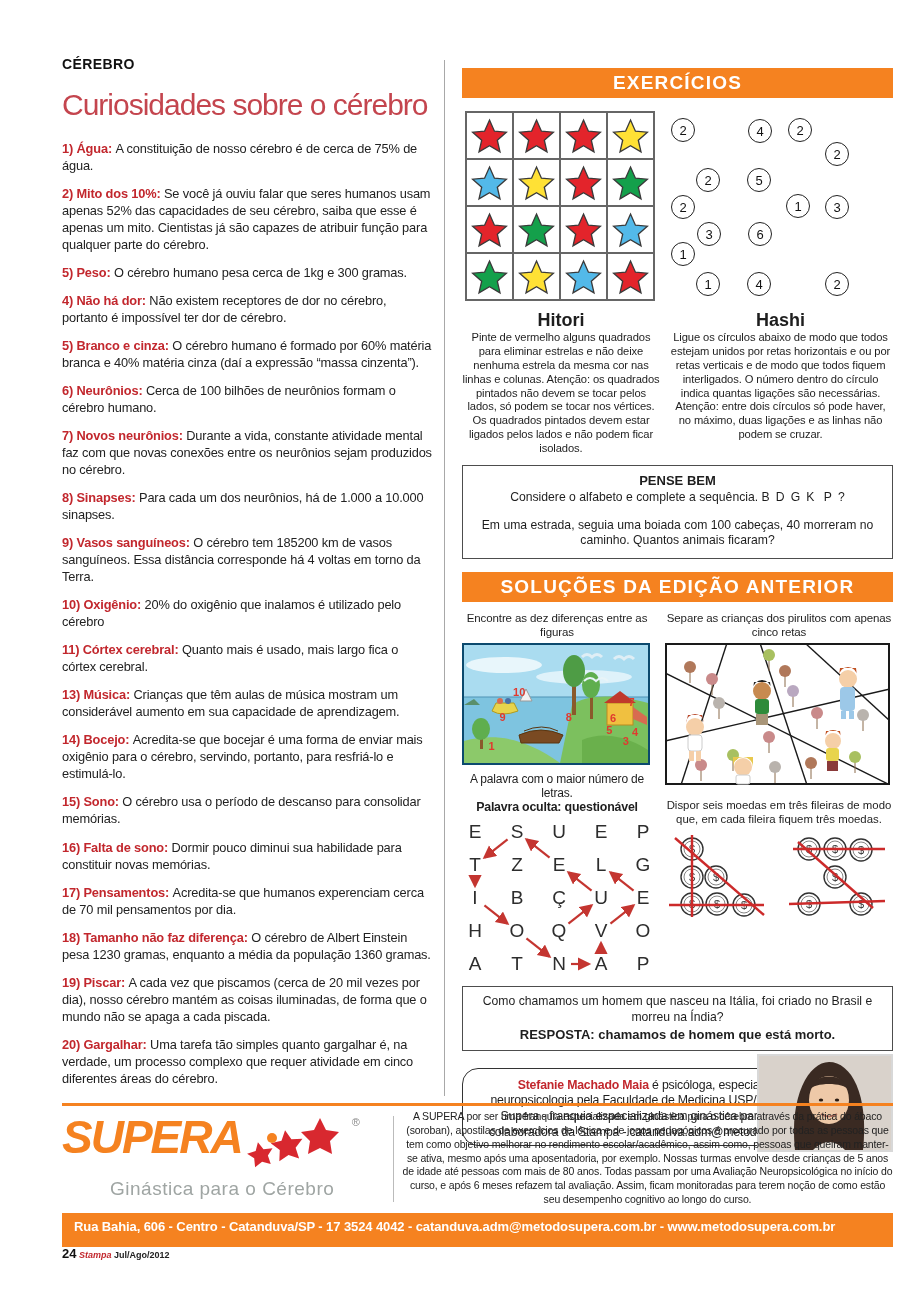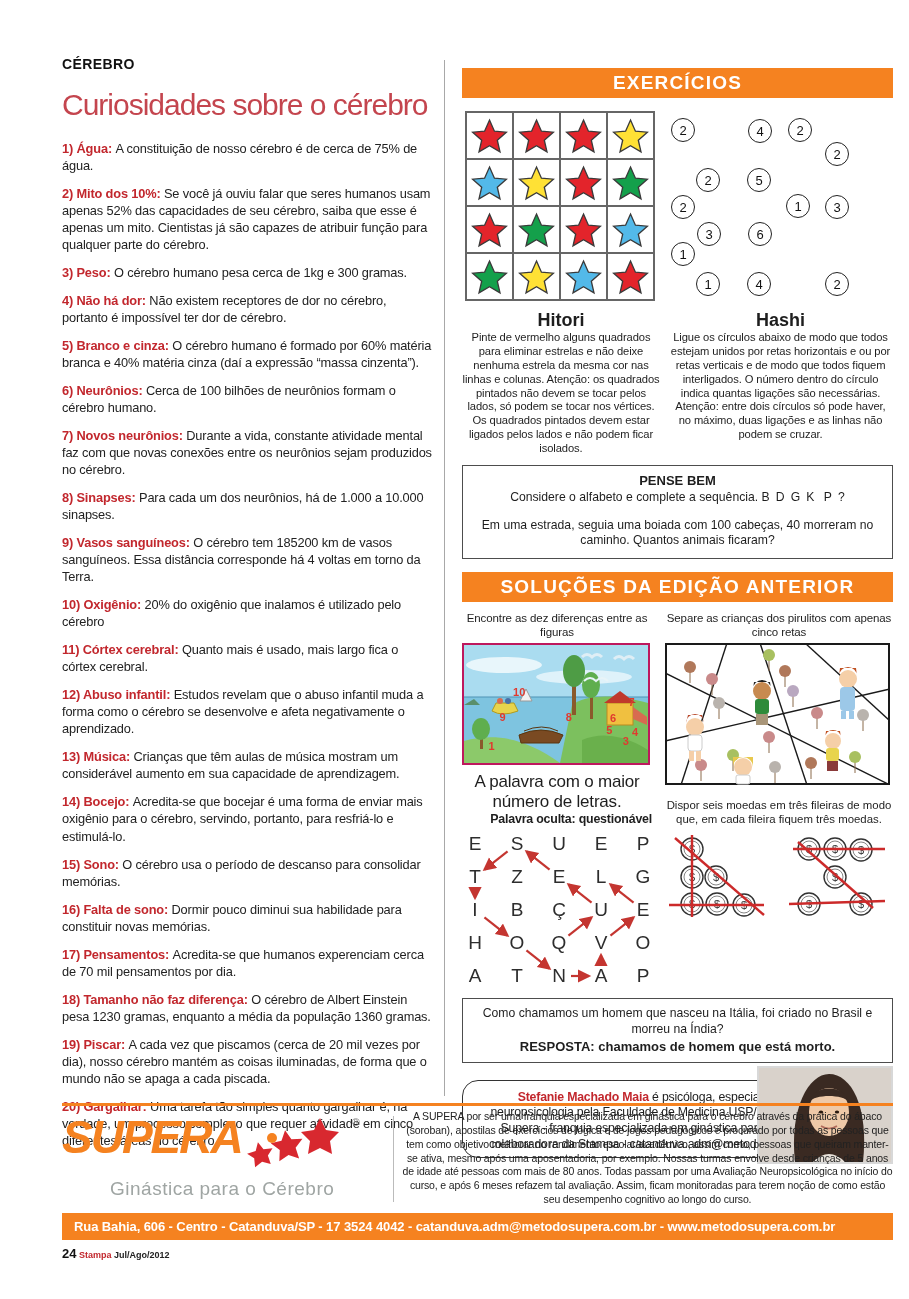--- a/index.html
+++ b/index.html
@@ -34,24 +34,24 @@
   .cap-text{font-size:11.2px;line-height:1.24;letter-spacing:-.1px;}
   .pense-box{border:1.6px solid #4d4d4d;margin-top:9px;padding:7px 10px 9px;text-align:center;}
   .pense-title{font-weight:bold;font-size:13px;}
   .pense-line1{font-size:12.2px;margin-top:2px;}
   .pense-line2{font-size:12.2px;margin-top:14px;line-height:1.25;}
   .solucoes-bar{margin-top:13px;}
   .sol-caps{display:flex;margin-top:9px;}
   .sol-content{display:flex;margin-top:4px;}
   .sol-left{width:190px;}
   .sol-right{width:228px;margin-left:auto;}
-  .scene-wrap{position:relative;width:184px;height:118px;border:2px solid #be185d;}
+  .scene-wrap{position:relative;width:184px;height:118px;border:2px solid #0c4a6e;}
   .scene-num{position:absolute;color:#e03a2f;font-weight:bold;font-size:11px;transform:translate(-50%,-50%);}
-  .word-cap{font-size:17px;text-align:center;margin-top:7px;letter-spacing:-.2px;}
-  .word-hidden{font-size:12.4px;font-weight:bold;text-align:right;letter-spacing:-.2px;}
+  .word-cap{font-size:12px;text-align:center;margin-top:7px;letter-spacing:-.2px;}
+  .word-hidden{font-size:12.4px;font-weight:bold;text-align:center;letter-spacing:-.2px;}
   .letters-box{position:relative;width:190px;height:152px;margin-top:6px;}
   .letter{position:absolute;font-size:19px;color:#2d2d2d;transform:translate(-50%,-50%);}
   .letters-svg{position:absolute;left:0;top:0;}
   .kids-wrap{width:225px;height:142px;}
   .coins-cap{font-size:11.4px;text-align:center;margin-top:13px;line-height:1.25;}
   .coins-row{display:flex;justify-content:space-between;margin-top:8px;padding:0 4px;}
   .riddle-box{border:1.6px solid #4d4d4d;margin-top:14px;padding:7px 18px 8px;text-align:center;}
   .riddle-q{font-size:12.2px;line-height:1.3;}
   .riddle-a{font-size:13px;font-weight:bold;margin-top:1px;}
   .bio-wrap{position:relative;margin-top:9px;height:100px;}
@@ -63,49 +63,48 @@
   
   .foot-rule{position:absolute;left:62px;top:1103px;width:831px;height:3px;background:#f58220;}
   #logo-block{position:absolute;left:62px;top:1114px;width:322px;}
   .logo-line{display:flex;align-items:flex-start;text-align:right;}
   .logo-text{font-size:46px;font-weight:bold;font-style:italic;color:#f58220;letter-spacing:-2px;line-height:1;}
   .logo-reg{font-size:11px;color:#888;margin-top:2px;}
   .logo-tagline{font-size:19px;color:#9fa5a3;letter-spacing:.5px;margin:6px 0 0 48px;}
   .foot-divider{position:absolute;left:393px;top:1116px;width:1px;height:86px;background:#bbb;}
   #about-text{position:absolute;left:402px;top:1110px;width:491px;font-size:10.5px;line-height:1.32;
               text-align:center;letter-spacing:-.15px;color:#222;}
-  #address-bar{position:absolute;left:62px;top:1213px;width:831px;height:27px;background:#f58220;
+  #address-bar{position:absolute;left:62px;top:1213px;width:831px;height:34px;background:#f58220;
                color:#fff;font-weight:bold;font-size:13px;line-height:27px;padding-left:12px;
                box-sizing:border-box;letter-spacing:-.1px;}
   #page-foot{position:absolute;left:62px;top:1246px;font-size:9px;}
   .pf-num{font-size:13px;font-weight:bold;color:#111;}
-  .pf-mag{color:#c2272d;font-weight:bold;}
+  .pf-mag{color:#c2272d;font-weight:bold;font-style:italic;}
   .pf-issue{color:#222;font-weight:bold;}
 </style>
 </head>
 <body>
 
 <div id="page">
 
   <div id="left-col">
     <div class="kicker">CÉREBRO</div>
     <div class="main-title">Curiosidades sobre o cérebro</div>
     <div id="facts">
         <div class="fact"><span class="fact-label">1) Água: </span><span class="fact-text">A constituição de nosso cérebro é de cerca de 75% de água.</span></div>
         <div class="fact"><span class="fact-label">2) Mito dos 10%: </span><span class="fact-text">Se você já ouviu falar que seres humanos usam apenas 52% das capacidades de seu cérebro, saiba que esse é apenas um mito. Cientistas já são capazes de atribuir função para qualquer parte do cérebro.</span></div>
-        <div class="fact"><span class="fact-label">3) Peso: </span><span class="fact-text">O cérebro humano pesa cerca de 1kg e 300 gramas.</span></div>
+        <div class="fact"><span class="fact-label">5) Peso: </span><span class="fact-text">O cérebro humano pesa cerca de 1kg e 300 gramas.</span></div>
         <div class="fact"><span class="fact-label">4) Não há dor: </span><span class="fact-text">Não existem receptores de dor no cérebro, portanto é impossível ter dor de cérebro.</span></div>
         <div class="fact"><span class="fact-label">5) Branco e cinza: </span><span class="fact-text">O cérebro humano é formado por 60% matéria branca e 40% matéria cinza (daí a expressão “massa cinzenta”).</span></div>
         <div class="fact"><span class="fact-label">6) Neurônios: </span><span class="fact-text">Cerca de 100 bilhões de neurônios formam o cérebro humano.</span></div>
         <div class="fact"><span class="fact-label">7) Novos neurônios: </span><span class="fact-text">Durante a vida, constante atividade mental faz com que novas conexões entre os neurônios sejam produzidos no cérebro.</span></div>
         <div class="fact"><span class="fact-label">8) Sinapses: </span><span class="fact-text">Para cada um dos neurônios, há de 1.000 a 10.000 sinapses.</span></div>
         <div class="fact"><span class="fact-label">9) Vasos sanguíneos: </span><span class="fact-text">O cérebro tem 185200 km de vasos sanguíneos. Essa distância corresponde há 4 voltas em torno da Terra.</span></div>
         <div class="fact"><span class="fact-label">10)  Oxigênio: </span><span class="fact-text">20% do oxigênio que inalamos é utilizado pelo cérebro</span></div>
         <div class="fact"><span class="fact-label">11)  Córtex cerebral: </span><span class="fact-text">Quanto mais é usado, mais largo fica o córtex cerebral.</span></div>
-        <div class="fact"><span class="fact-label">12)  Abuso infantil: </span><span class="fact-text">Estudos revelam que o abuso infantil muda a forma como o cérebro se desenvolve e afeta negativamente o aprendizado.</span></div>
         <div class="fact"><span class="fact-label">13)  Música: </span><span class="fact-text">Crianças que têm aulas de música mostram um considerável aumento em sua capacidade de aprendizagem.</span></div>
         <div class="fact"><span class="fact-label">14)  Bocejo: </span><span class="fact-text">Acredita-se que bocejar é uma forma de enviar mais oxigênio para o cérebro, servindo, portanto, para resfriá-lo e estimulá-lo.</span></div>
         <div class="fact"><span class="fact-label">15)  Sono: </span><span class="fact-text">O cérebro usa o período de descanso para consolidar memórias.</span></div>
         <div class="fact"><span class="fact-label">16)  Falta de sono: </span><span class="fact-text">Dormir pouco diminui sua habilidade para constituir novas memórias.</span></div>
         <div class="fact"><span class="fact-label">17)  Pensamentos: </span><span class="fact-text">Acredita-se que humanos experenciam cerca de 70 mil pensamentos por dia.</span></div>
         <div class="fact"><span class="fact-label">18)  Tamanho não faz diferença: </span><span class="fact-text">O cérebro de Albert Einstein pesa 1230 gramas, enquanto a média da população 1360 gramas.</span></div>
         <div class="fact"><span class="fact-label">19)  Piscar: </span><span class="fact-text">A cada vez que piscamos (cerca de 20 mil vezes por dia), nosso cérebro mantém as coisas iluminadas, de forma que o mundo não se apaga a cada piscada.</span></div>
         <div class="fact"><span class="fact-label">20)  Gargalhar: </span><span class="fact-text">Uma tarefa tão simples quanto gargalhar é, na verdade, um processo complexo que requer atividade em cinco diferentes áreas do cérebro.</span></div>
       </div>
   </div>

